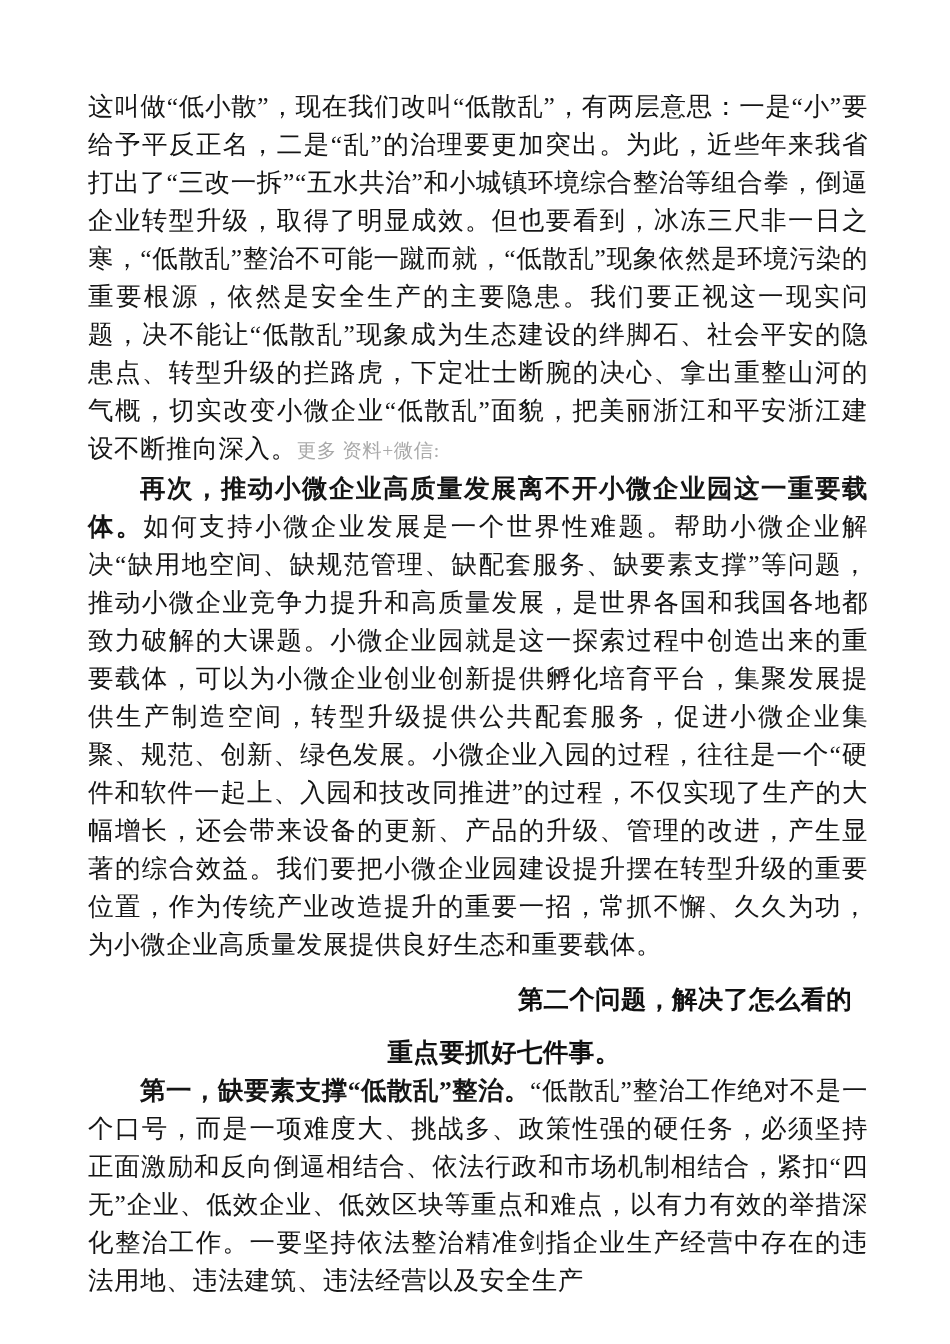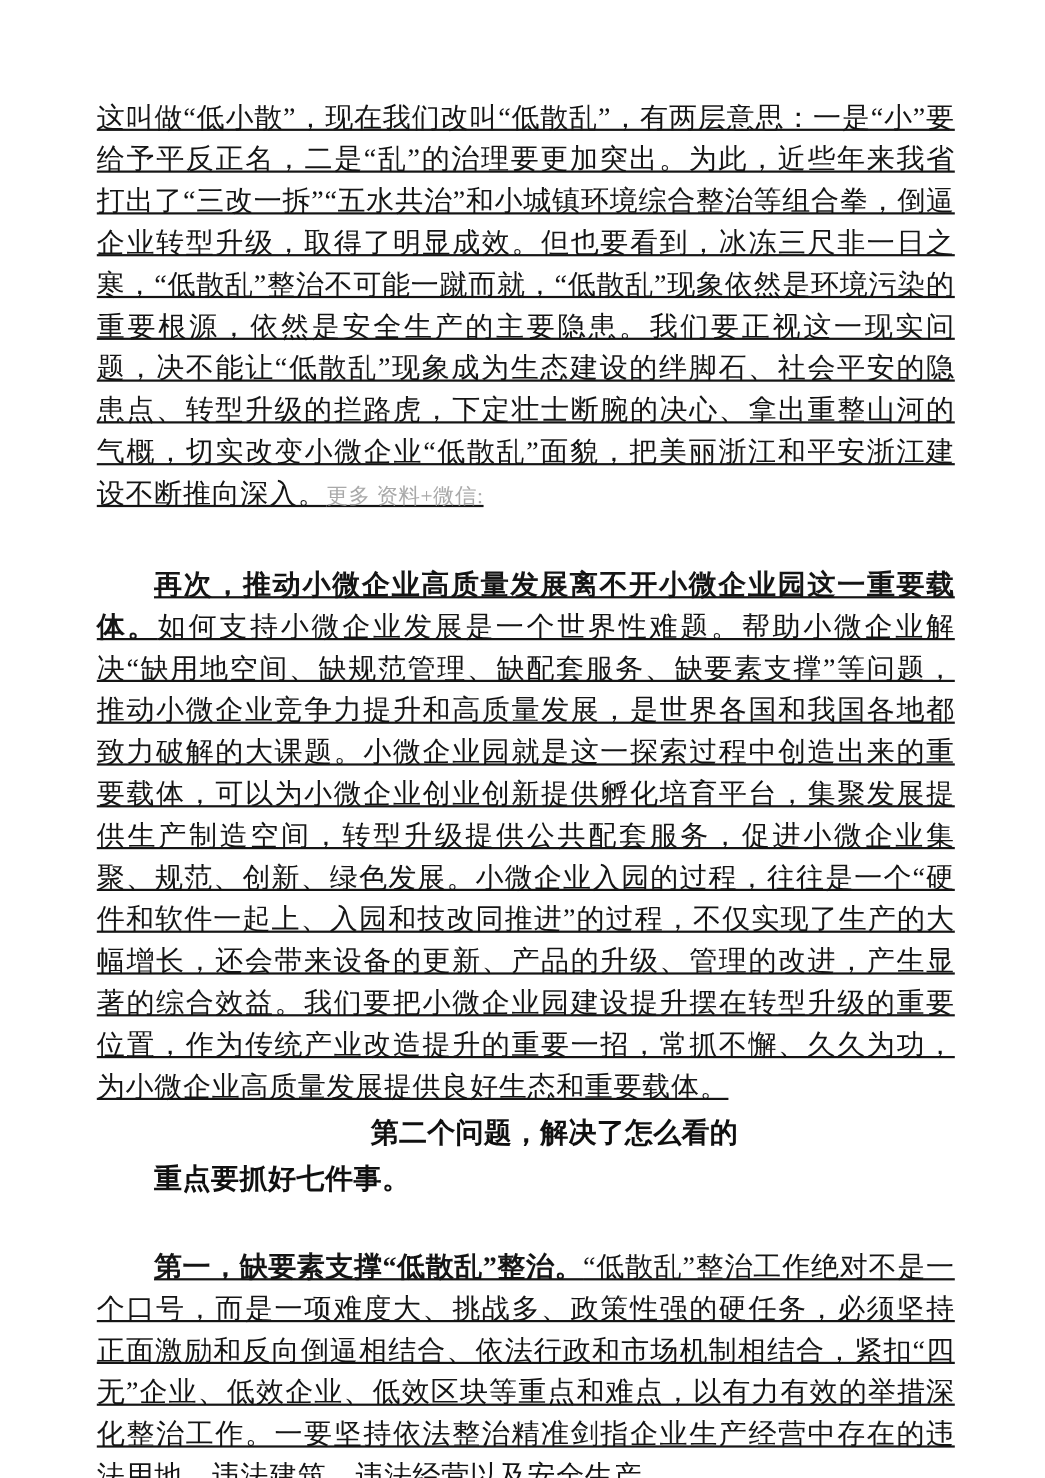--- a/index.html
+++ b/index.html
@@ -33,58 +33,56 @@
     font-size: 25.5px;
     line-height: 38px;
     color: #151515;
     text-align: justify;
     text-justify: inter-character;
     text-align-last: left;
     letter-spacing: 0.6px;
     font-weight: 400;
     font-family: "Liberation Serif", "DejaVu Serif", serif;
     word-break: break-all;
-    text-decoration: underline;
   }
 
   p.indent {
     text-indent: 52px;
-    margin-top: 42px;
   }
 
   
   .lead {
     font-weight: 700;
     letter-spacing: 0.4px;
   }
 
   
   p.head-kai {
     margin: 0;
     font-size: 25.5px;
     line-height: 38px;
     color: #101010;
     text-indent: 52px;
     font-weight: 700;
     letter-spacing: 0.4px;
     font-family: "Liberation Serif", "DejaVu Serif", serif;
-    text-align: left;
+    text-align: center;
   }
 
   
   p.head-hei {
-    margin: 4px;
+    margin: 16px;
     font-size: 25.5px;
     line-height: 38px;
     color: #101010;
     text-indent: 52px;
     font-weight: 700;
     letter-spacing: 0.2px;
     font-family: "Liberation Sans", "DejaVu Sans", sans-serif;
-    text-align: center;
+    text-align: right;
   }
 
   
   .alt-glyph {
     font-family: "Liberation Sans", "DejaVu Sans", sans-serif;
     font-weight: 700;
   }
 
   
   .watermark {

